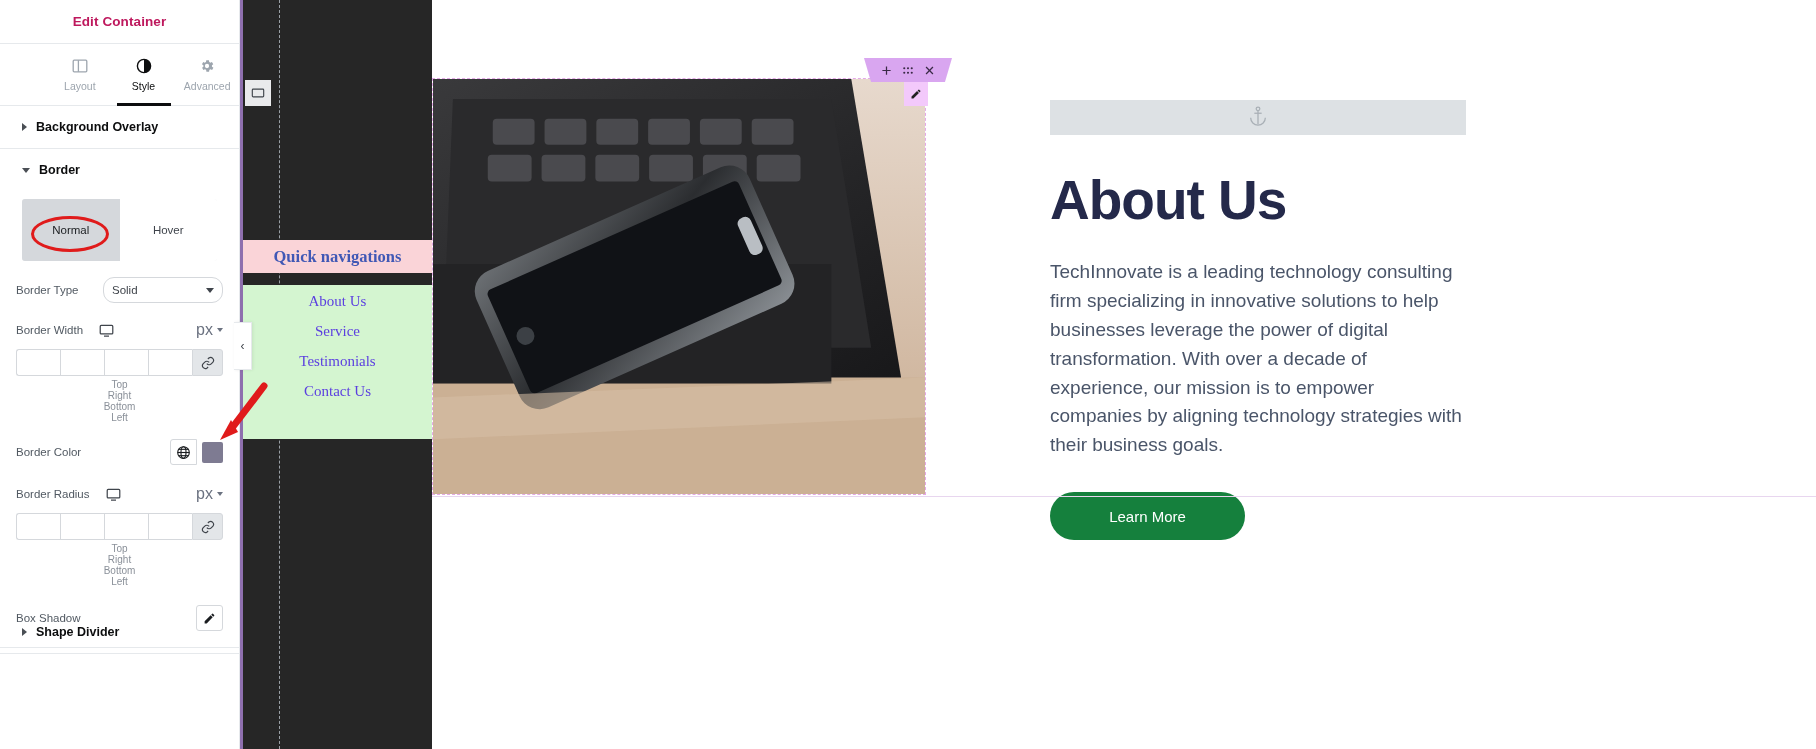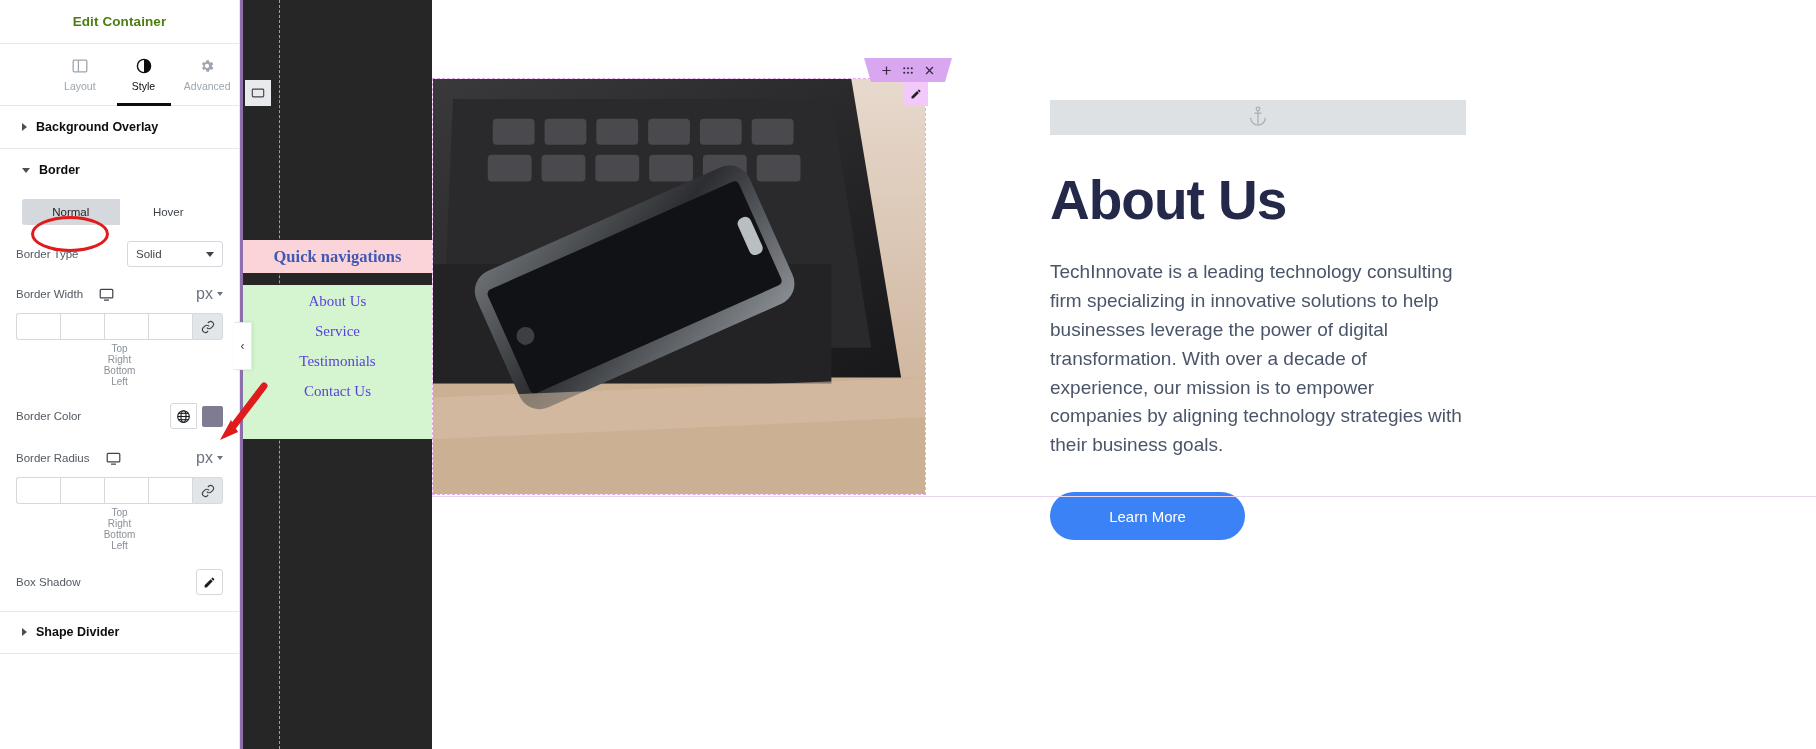--- a/index.html
+++ b/index.html
@@ -16,21 +16,21 @@
     position: absolute; left: 0; top: 0;
     width: 240px; height: 749px;
     background: #ffffff;
     border-right: 1px solid #e6e9ec;
     overflow: hidden;
   }
   .panel-head {
     height: 44px; display: flex; align-items: center; justify-content: center;
     border-bottom: 1px solid #e6e9ec;
   }
-  .panel-title { font-size: 13.5px; font-weight: 700; color: #4d7c0f; letter-spacing: .1px; }
+  .panel-title { font-size: 13.5px; font-weight: 700; color: #be185d; letter-spacing: .1px; }
 
   .tabs { display: flex; height: 62px; border-bottom: 1px solid #e6e9ec; padding-left: 48px; }
   .tab {
     flex: 1; display: flex; flex-direction: column; align-items: center;
     justify-content: center; gap: 6px; position: relative; cursor: pointer;
   }
   .tab .tab-ico { height: 17px; display: flex; align-items: center; color: #9da5ae; }
   .tab .tab-lbl { font-size: 10.5px; color: #9da5ae; }
   .tab.active .tab-ico, .tab.active .tab-lbl { color: #0c0d0e; }
   .tab.active::after {
@@ -57,30 +57,30 @@
   .section.collapsed .section-label { font-weight: 700; }
 
   .border-body { padding: 6px 16px 16px 16px; border-bottom: 1px solid #e6e9ec; }
 
   .seg {
     display: flex; margin: 8px 6px 16px 6px; border-radius: 3px; overflow: hidden;
     background: #f1f2f3;
   }
   .seg-item {
     flex: 1; text-align: center; font-size: 11.5px; color: #3f444b;
-    padding: 7px 0; cursor: pointer; background: #ffffff;
+    padding: 25px 0; cursor: pointer; background: #ffffff;
   }
   .seg-item.active { background: #d5d8dc; color: #1a1d20; }
 
   .ctrl-row { display: flex; align-items: center; margin-bottom: 14px; min-height: 26px; }
   .ctrl-label { font-size: 11.5px; color: #515962; flex: none; }
   .ctrl-spacer { flex: 1; }
 
   .select-box {
-    width: 96px; height: 26px; border: 1px solid #d5d8dc; border-radius: 3px;
+    width: 120px; height: 26px; border: 1px solid #d5d8dc; border-radius: 11px;
     background: #fff; display: flex; align-items: center; padding: 0 8px;
     font-size: 11.5px; color: #3f444b; position: relative; cursor: pointer;
   }
   .select-caret {
     position: absolute; right: 8px; width: 0; height: 0;
     border-top: 5px solid #3f444b; border-left: 4px solid transparent;
     border-right: 4px solid transparent;
   }
 
   .device-ico { color: #3f444b; display: flex; align-items: center; margin-left: 16px; }
@@ -507,18 +507,18 @@
           <svg width="22" height="22" viewBox="0 0 24 24" fill="none" stroke="currentColor" stroke-width="1.4">
             <circle cx="12" cy="4.2" r="2"></circle>
               <line x1="12" y1="6.2" x2="12" y2="21"></line>
             <line x1="8" y1="9" x2="16" y2="9"></line>
             <path d="M4 14a8 8 0 0 0 16 0"></path>
           </svg>
         </span>
       </div>
       <h1 class="about-h1">About Us</h1>
       <p class="about-p">TechInnovate is a leading technology consulting firm specializing in innovative solutions to help businesses leverage the power of digital transformation. With over a decade of experience, our mission is to empower companies by aligning technology strategies with their business goals.</p>
-      <button class="learn-btn" style="background: #3b82f6;">Learn More</button>
+      <button class="learn-btn" style="background: #15803d;">Learn More</button>
     </div>
 
     <div class="section-underline"></div>
   </div>
 </div>
 
 </body></html>

